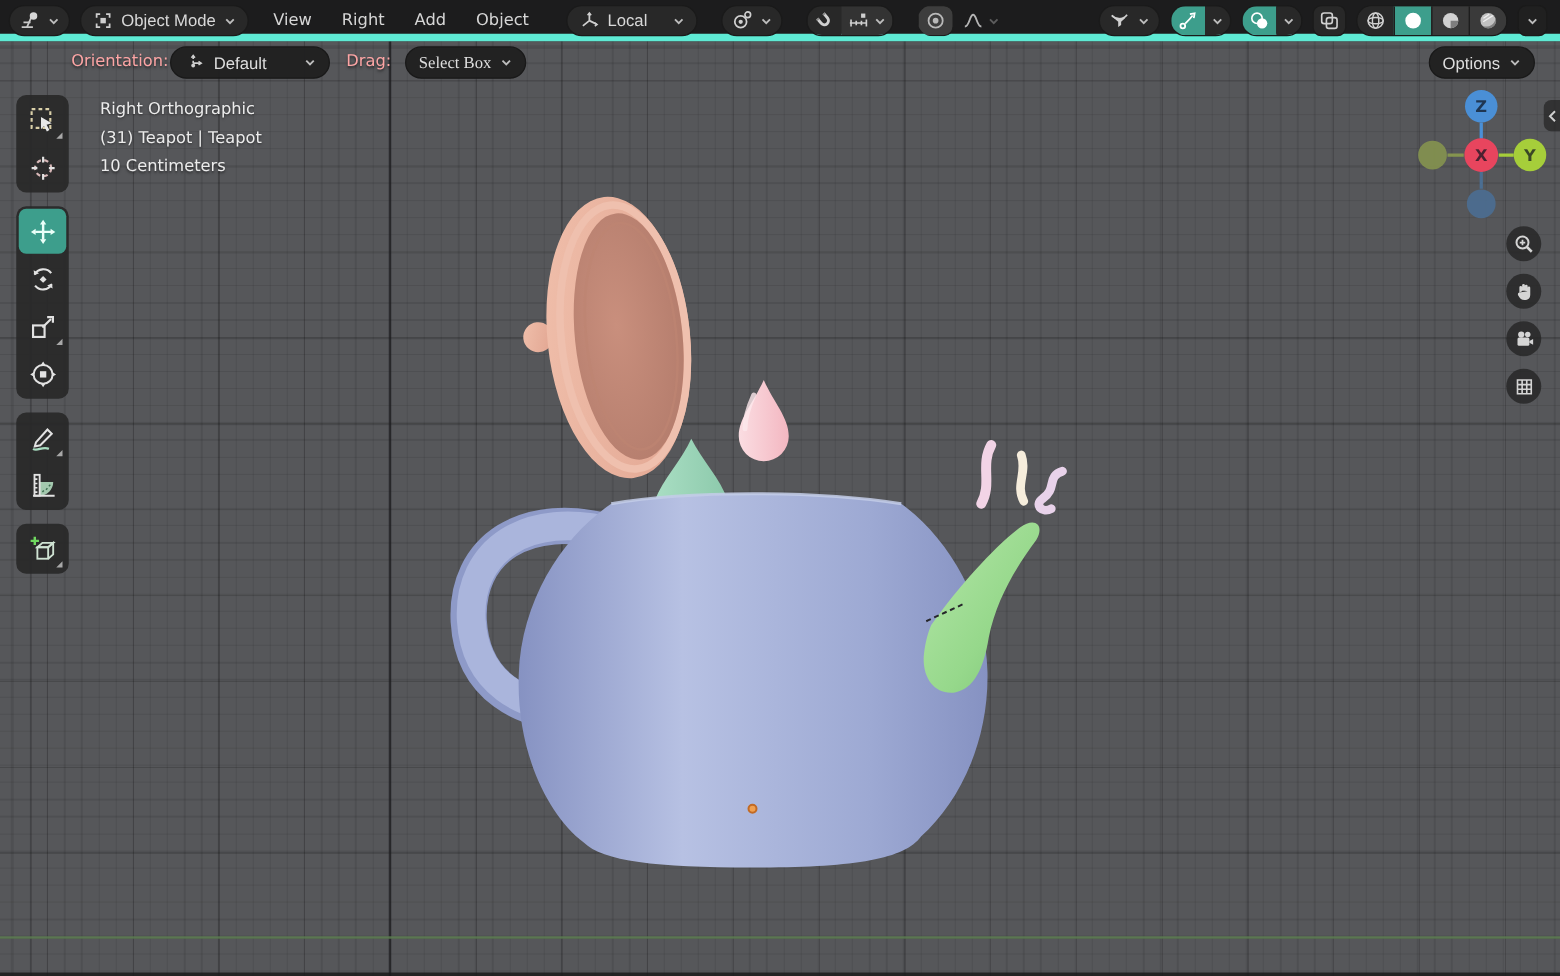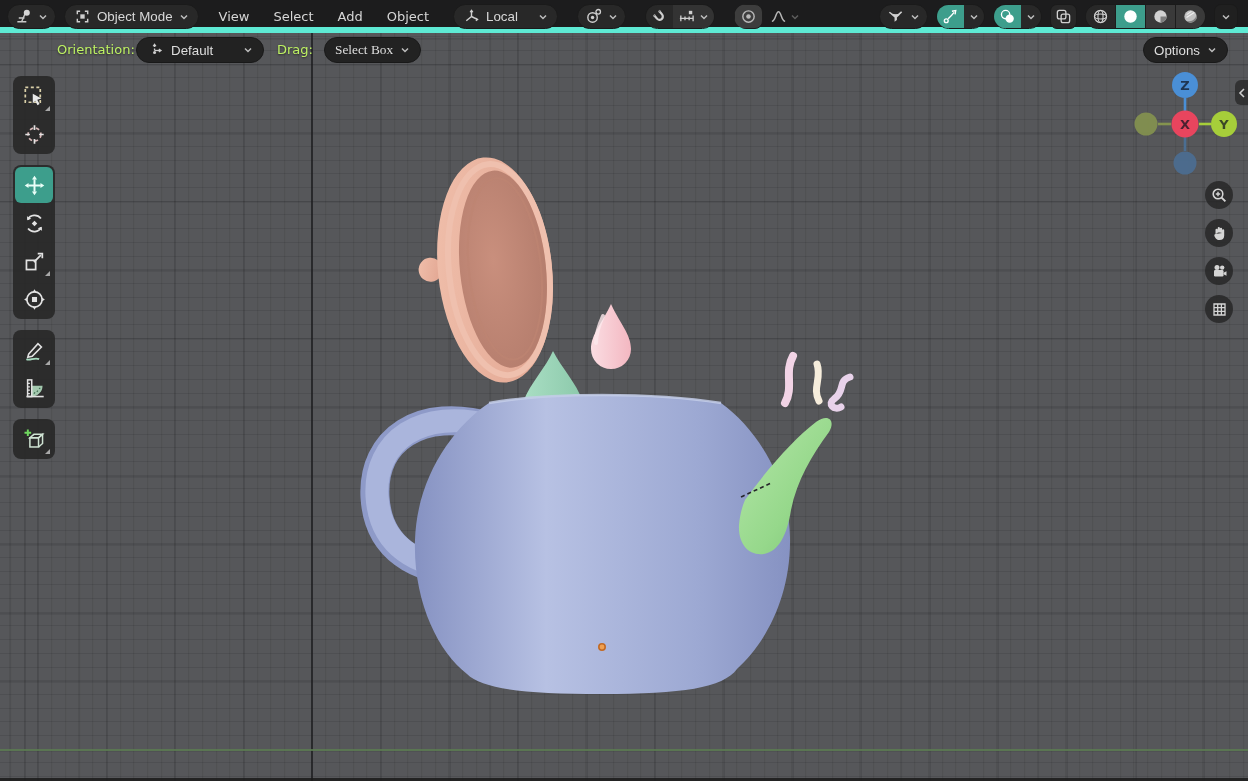--- a/index.html
+++ b/index.html
@@ -43,21 +43,21 @@
   .chev.dim { opacity:.4; }
   .icon16 { width:17px; height:17px; flex:0 0 auto; }
 
   .toggle-btn { display:flex; align-items:center; justify-content:center; width:27px; height:25px;
     border-radius:13px; background:var(--c-pill-bg,#282828); border:1px solid #1a1a1a; }
   .combo { display:flex; align-items:stretch; height:25px; border:1px solid #1a1a1a; border-radius:13px; overflow:hidden; }
   .combo .part { display:flex; align-items:center; padding:0 5px; background:var(--c-pill-bg,#282828); }
   .combo .part.on { background:var(--c-accent,#3d9e8c); }
 
   
-  .ts-label { position:absolute; color:#bef264; text-shadow:0 1px 2px rgba(0,0,0,.55); top:42px; }
+  .ts-label { position:absolute; color:#fca5a5; text-shadow:0 1px 2px rgba(0,0,0,.55); top:42px; }
   .ts-pill { position:absolute; top:37px; display:flex; align-items:center; gap:7px; height:26px; padding:0 10px;
     border-radius:13px; background:rgba(32,32,32,.96); border:1px solid #191919; color:#dedede; }
 
   
   .toolbar { position:absolute; left:13px; top:76px; display:flex; flex-direction:column; gap:11px; }
   .tool-group { display:flex; flex-direction:column; background:rgba(40,40,40,.92); border-radius:8px; padding:2px; gap:2px; }
   .tool-btn { position:relative; width:38px; height:36px; border-radius:6px; display:flex; align-items:center; justify-content:center; }
   .tool-btn.active { background:var(--c-accent,#3d9e8c); }
   .tool-btn svg { width:23px; height:23px; }
   .tool-btn.has-sub::after { content:""; position:absolute; right:3px; bottom:3px; width:0; height:0;
@@ -184,21 +184,21 @@
           <rect x="6.7" y="6.7" width="4.6" height="4.6" fill="#cfcfcf"></rect>
         </svg>
         <span class="lbl">Object Mode</span>
         <svg class="chev" viewBox="0 0 10 10">
           <path d="M2 3.5 L5 6.5 L8 3.5" stroke="#bdbdbd" stroke-width="1.5" fill="none"></path>
         </svg>
       </button>
 
       <nav style="display:flex;">
         <div class="menu-item">View</div>
-        <div class="menu-item">Select</div>
+        <div class="menu-item">Right</div>
         <div class="menu-item">Add</div>
         <div class="menu-item">Object</div>
       </nav>
     </div>
 
     <div class="hgroup center">
       <button class="pill">
         <svg class="icon16" viewBox="0 0 18 18">
           <path d="M9 9 L9 3 M9 9 L3.5 13.5 M9 9 L15 12" stroke="#cfcfcf" stroke-width="1.5" fill="none"></path>
           <path d="M7.5 4.5 L9 2.5 L10.5 4.5 M13.2 10.6 L15.5 12.2 L13.6 13.6" stroke="#cfcfcf" stroke-width="1.3" fill="none"></path>
@@ -443,20 +443,25 @@
         <svg viewBox="0 0 20 20">
           <path d="M6 8.5 L9.5 5.5 H17 L13.5 8.5 Z" fill="none" stroke="#cfe3d3" stroke-width="1.3"></path>
           <rect x="6" y="8.5" width="7.5" height="8" fill="none" stroke="#cfe3d3" stroke-width="1.3"></rect>
           <path d="M13.5 8.5 L17 5.5 V13.5 L13.5 16.5" fill="none" stroke="#cfe3d3" stroke-width="1.3"></path>
           <path d="M4.2 1.2 V7 M1.3 4.1 H7.1" stroke="#6fd85f" stroke-width="1.7"></path>
         </svg>
       </div>
     </div>
   </div>
 
+  <div class="view-info">
+    <div>Right Orthographic</div>
+    <div>(31) Teapot | Teapot</div>
+    <div>10 Centimeters</div>
+  </div>
 
   <svg class="nav-gizmo" viewBox="0 0 120 112">
     <path d="M57 32 V45" stroke="var(--c-axis-z-blue,#4a8fd6)" stroke-width="2.6"></path>
     <path d="M57 71 V85" stroke="var(--c-axis-z-dim,#4b6e92)" stroke-width="2.6"></path>
     <path d="M71 58 H83" stroke="var(--c-axis-y-green,#a6ce3a)" stroke-width="2.6"></path>
     <path d="M30 58 H43" stroke="var(--c-axis-y-dim,#85944f)" stroke-width="2.6"></path>
     <circle cx="57" cy="19" r="13" fill="var(--c-axis-z-blue,#4a8fd6)"></circle>
     <text x="57" y="23.5">Z</text>
     <circle cx="96" cy="58" r="13" fill="var(--c-axis-y-green,#a6ce3a)"></circle>
     <text x="96" y="62.5">Y</text>

